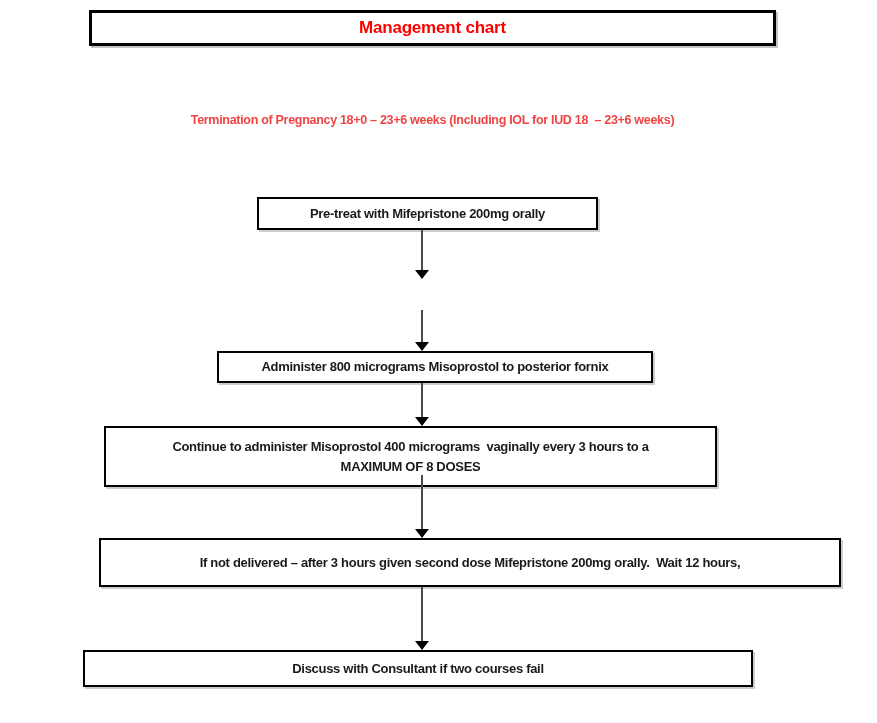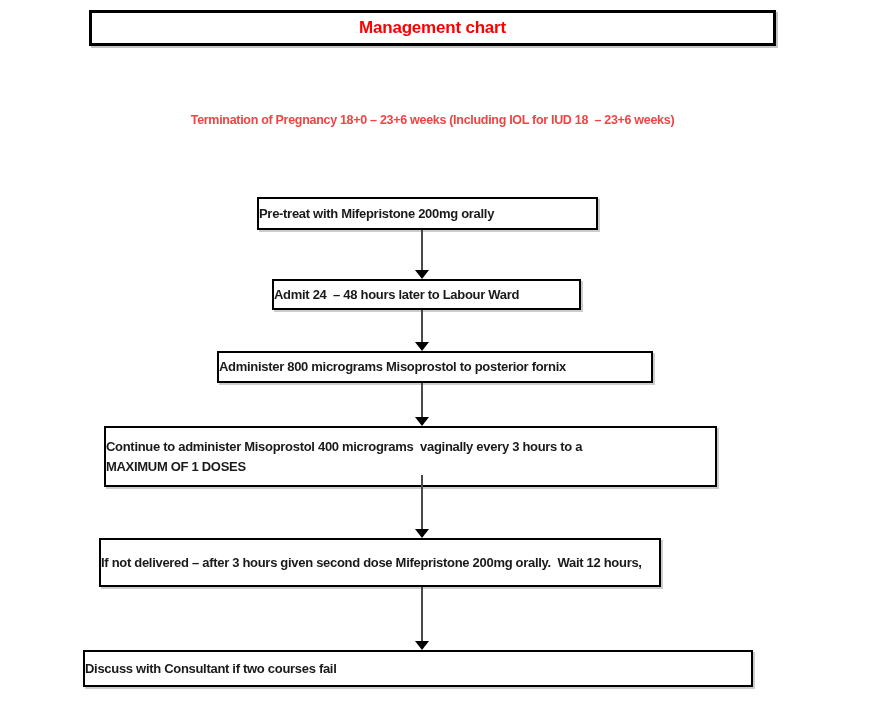--- a/index.html
+++ b/index.html
@@ -43,21 +43,21 @@
     color: #ef4444;
   }
   .fbox {
     position: absolute;
     box-sizing: border-box;
     background: #ffffff;
     border: 2px solid #000000;
     box-shadow: 2px 2px 0 #cccccc;
     display: flex;
     flex-direction: column;
-    align-items: flex-start;
+    align-items: center;
     justify-content: center;
   }
   .fline {
     font-weight: bold;
     font-size: 13px;
     letter-spacing: -0.3px;
     line-height: 1.5;
     white-space: pre;
     text-align: center;
     color: #1a1a1a;
@@ -95,49 +95,46 @@
 
   <div class="fbox" style="left:257px; top:197px; width:341px; height:33px;">
     <div class="fline">Pre-treat with Mifepristone 200mg orally</div>
   </div>
 
   <div class="arrow" style="top:230px; height:49px;">
     <div class="shaft"></div>
     <div class="head"></div>
   </div>
 
-  <div class="fbox" style="left:272px; top:279px; width:309px; height:31px;">
-    <div class="fline">Admit 24  – 48 hours later to Labour Ward</div>
-  </div>
 
   <div class="arrow" style="top:310px; height:41px;">
     <div class="shaft"></div>
     <div class="head"></div>
   </div>
 
   <div class="fbox" style="left:217px; top:351px; width:436px; height:32px;">
     <div class="fline">Administer 800 micrograms Misoprostol to posterior fornix</div>
   </div>
 
   <div class="arrow" style="top:383px; height:43px;">
     <div class="shaft"></div>
     <div class="head"></div>
   </div>
 
   <div class="fbox" style="left:104px; top:426px; width:613px; height:61px;">
     <div class="fline">Continue to administer Misoprostol 400 micrograms  vaginally every 3 hours to a</div>
-    <div class="fline">MAXIMUM OF 1 DOSES</div>
+    <div class="fline">MAXIMUM OF 8 DOSES</div>
   </div>
 
   <div class="arrow" style="top:475px; height:63px;">
     <div class="shaft"></div>
     <div class="head"></div>
   </div>
 
-  <div class="fbox" style="left:99px; top:538px; width:562px; height:49px;">
+  <div class="fbox" style="left:99px; top:538px; width:742px; height:49px;">
     <div class="fline">If not delivered – after 3 hours given second dose Mifepristone 200mg orally.  Wait 12 hours,</div>
   </div>
 
   <div class="arrow" style="top:587px; height:63px;">
     <div class="shaft"></div>
     <div class="head"></div>
   </div>
 
   <div class="fbox" style="left:83px; top:650px; width:670px; height:37px;">
     <div class="fline">Discuss with Consultant if two courses fail</div>

